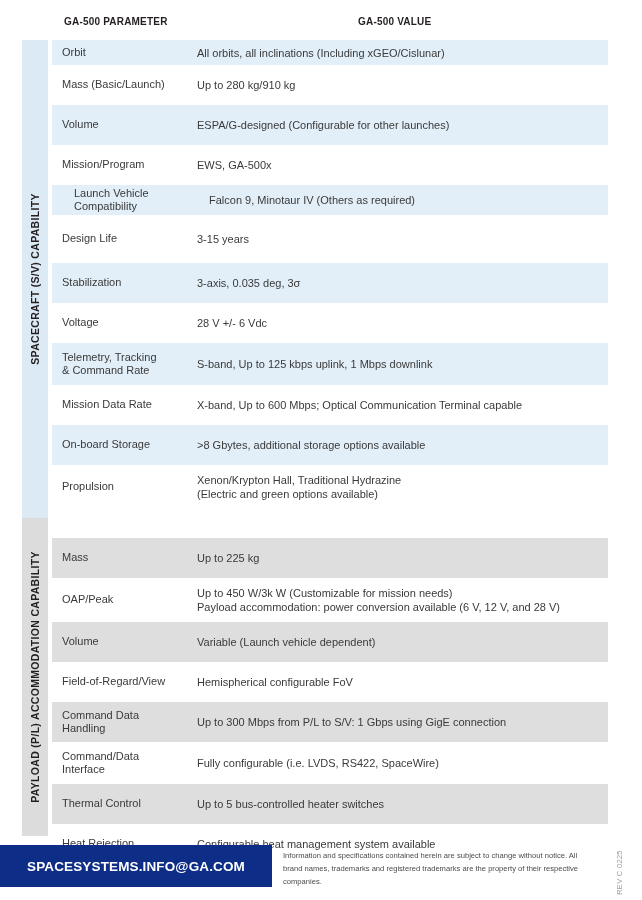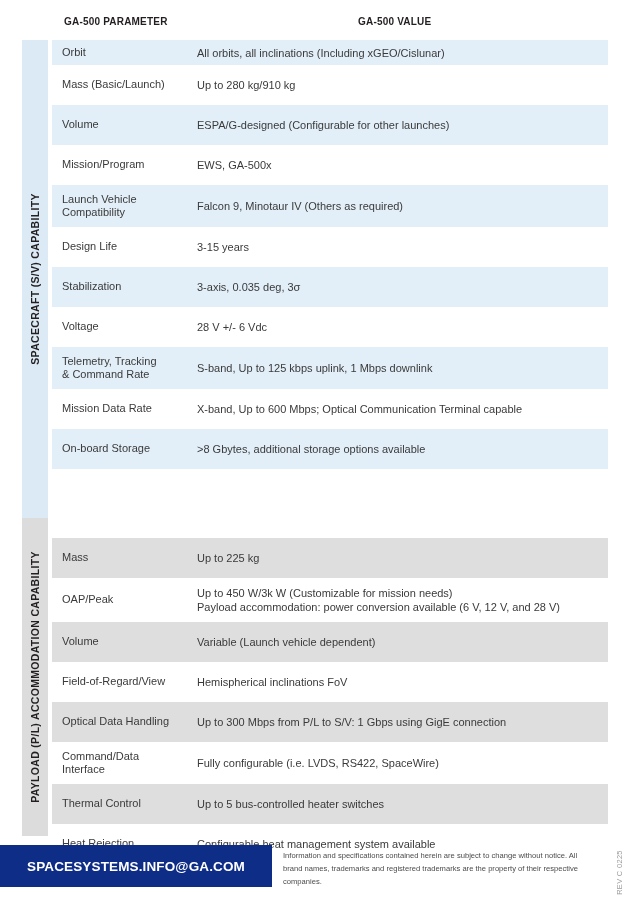--- a/index.html
+++ b/index.html
@@ -177,26 +177,26 @@
           <div class="cell-value">Up to 280 kg/910 kg</div>
         </div>
         <div class="row shade-sv" style="height: 40px;">
           <div class="cell-param">Volume</div>
           <div class="cell-value">ESPA/G-designed (Configurable for other launches)</div>
         </div>
         <div class="row plain" style="height: 40px;">
           <div class="cell-param">Mission/Program</div>
           <div class="cell-value">EWS, GA-500x</div>
         </div>
-        <div class="row shade-sv" style="height: 42px;">
+        <div class="row shade-sv" style="height: 30px; padding-left: 12px;">
           <div class="cell-param">Launch Vehicle
 Compatibility</div>
           <div class="cell-value">Falcon 9, Minotaur IV (Others as required)</div>
         </div>
-        <div class="row plain" style="height: 40px; justify-content: flex-end;">
+        <div class="row plain" style="height: 48px; justify-content: flex-end;">
           <div class="cell-param">Design Life</div>
           <div class="cell-value">3-15 years</div>
         </div>
         <div class="row shade-sv" style="height: 40px; justify-content: space-between;">
           <div class="cell-param">Stabilization</div>
           <div class="cell-value">3-axis, 0.035 deg, 3σ</div>
         </div>
         <div class="row plain" style="height: 40px;">
           <div class="cell-param">Voltage</div>
           <div class="cell-value">28 V +/- 6 Vdc</div>
@@ -206,20 +206,25 @@
 &amp; Command Rate</div>
           <div class="cell-value">S-band, Up to 125 kbps uplink, 1 Mbps downlink</div>
         </div>
         <div class="row plain" style="height: 40px;">
           <div class="cell-param">Mission Data Rate</div>
           <div class="cell-value">X-band, Up to 600 Mbps; Optical Communication Terminal capable</div>
         </div>
         <div class="row shade-sv" style="height: 40px;">
           <div class="cell-param">On-board Storage</div>
           <div class="cell-value">&gt;8 Gbytes, additional storage options available</div>
+        </div>
+        <div class="row plain" style="height: 44px;">
+          <div class="cell-param">Propulsion</div>
+          <div class="cell-value">Xenon/Krypton Hall, Traditional Hydrazine
+(Electric and green options available)</div>
         </div>
       </div>
   </div>
 
   <div class="section sect-pl" id="sect-1" style="top:518px; height:318px;">
     <div class="side-tab">
       <span>PAYLOAD (P/L)  ACCOMMODATION CAPABILITY</span>
     </div>
     <div class="rows" id="rows-1">
         <div class="row shade-pl" style="height: 40px; margin-top: 20px;">
@@ -230,24 +235,24 @@
           <div class="cell-param">OAP/Peak</div>
           <div class="cell-value">Up to 450 W/3k W (Customizable for mission needs)
 Payload accommodation: power conversion available (6 V, 12 V, and 28 V)</div>
         </div>
         <div class="row shade-pl" style="height: 40px;">
           <div class="cell-param">Volume</div>
           <div class="cell-value">Variable (Launch vehicle dependent)</div>
         </div>
         <div class="row plain" style="height: 40px;">
           <div class="cell-param">Field-of-Regard/View</div>
-          <div class="cell-value">Hemispherical inclinations FoV</div>
+          <div class="cell-value">Hemispherical configurable FoV</div>
         </div>
         <div class="row shade-pl" style="height: 40px;">
-          <div class="cell-param">Optical Data Handling</div>
+          <div class="cell-param">Command Data Handling</div>
           <div class="cell-value">Up to 300 Mbps from P/L to S/V: 1 Gbps using GigE connection</div>
         </div>
         <div class="row plain" style="height: 42px;">
           <div class="cell-param">Command/Data
 Interface</div>
           <div class="cell-value">Fully configurable (i.e. LVDS, RS422, SpaceWire)</div>
         </div>
         <div class="row shade-pl" style="height: 40px;">
           <div class="cell-param">Thermal Control</div>
           <div class="cell-value">Up to 5 bus-controlled heater switches</div>

